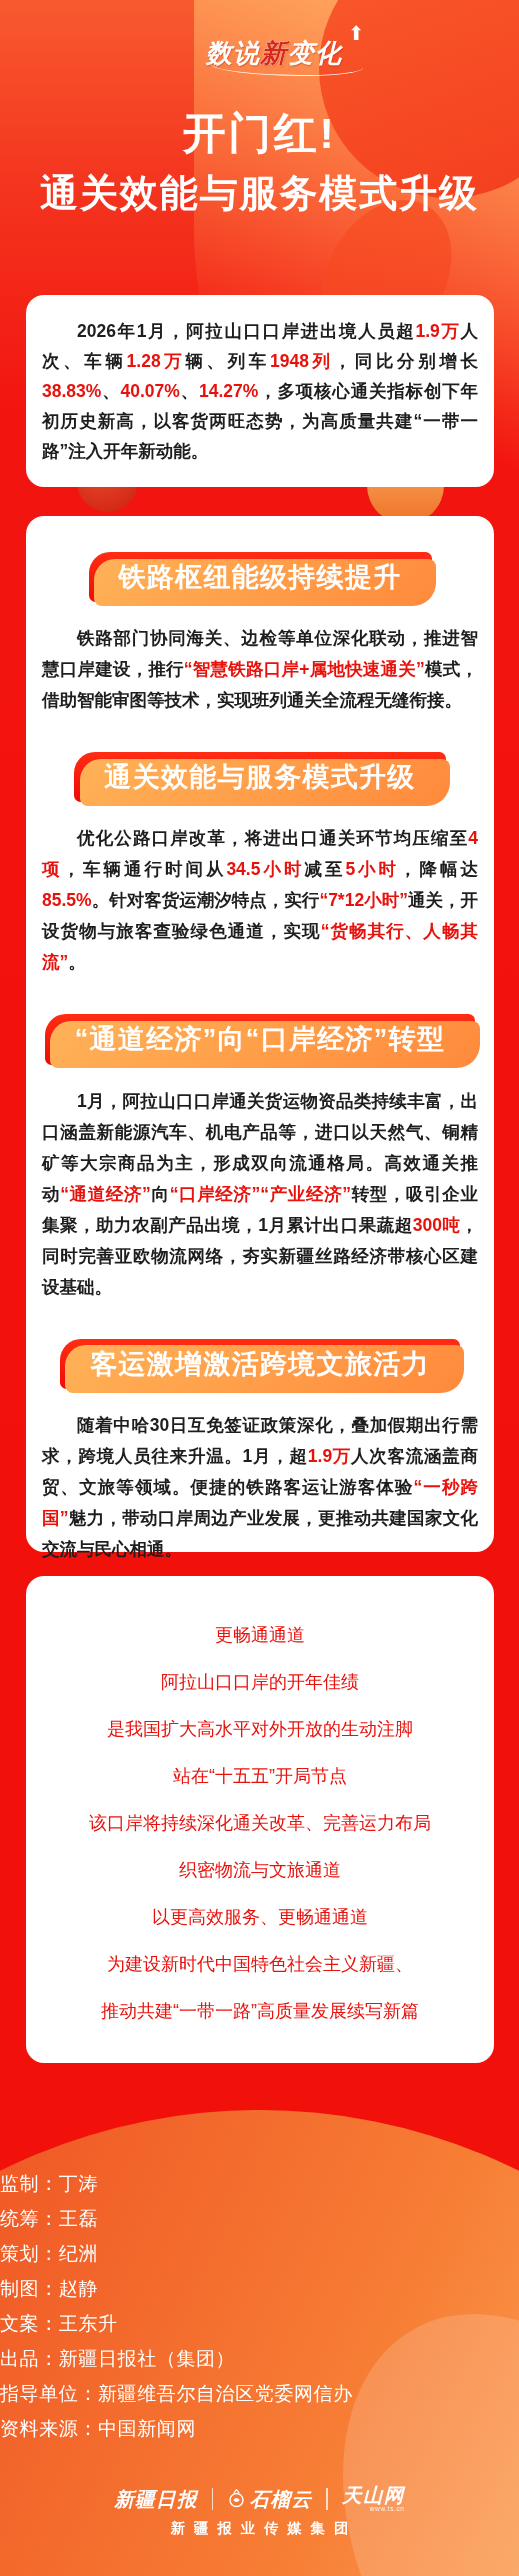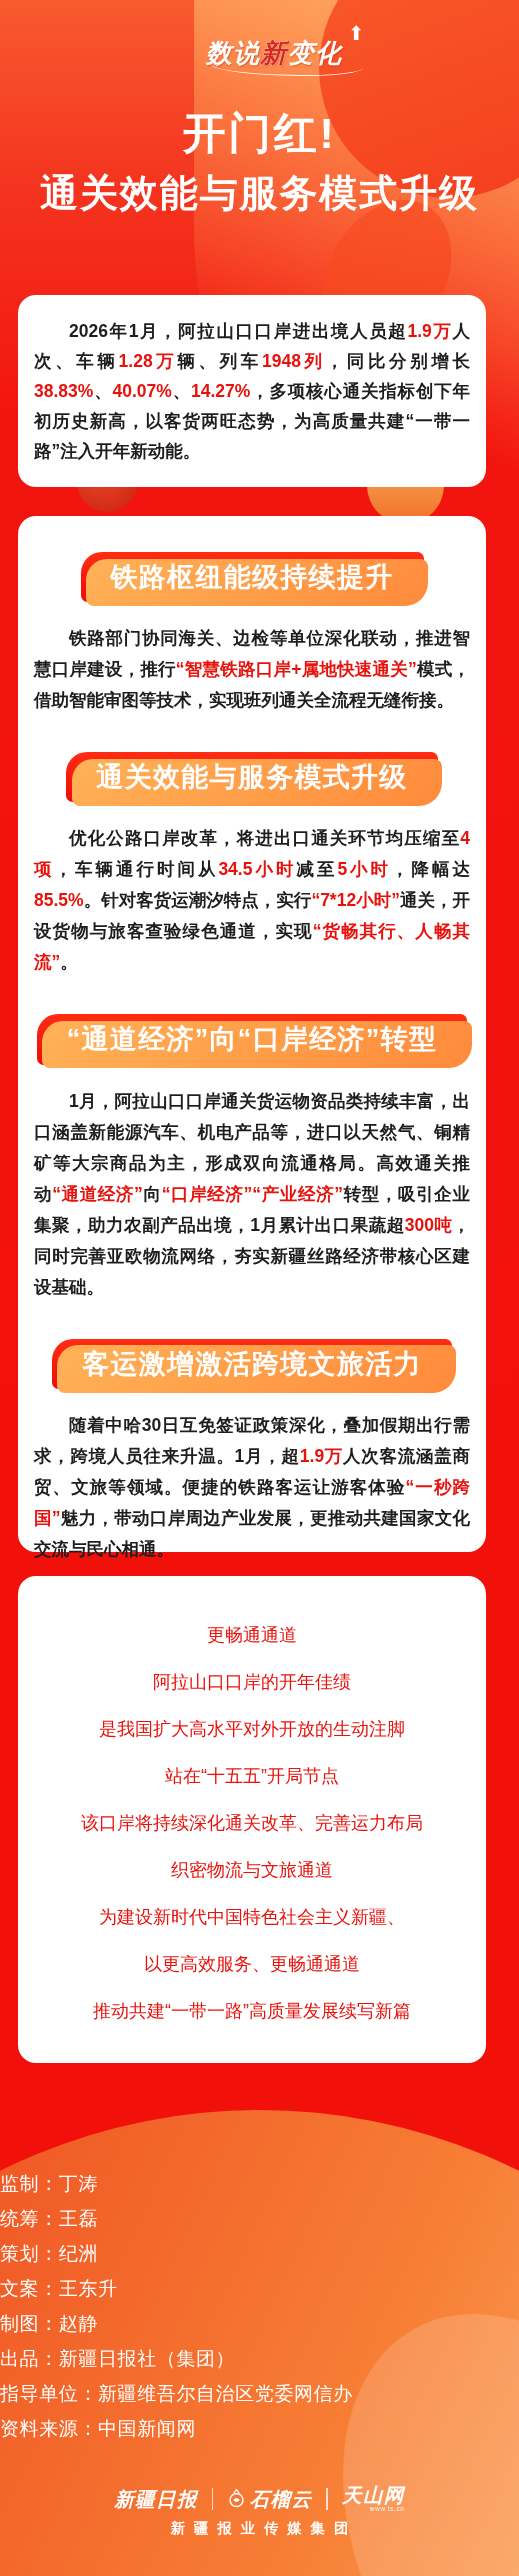--- a/index.html
+++ b/index.html
@@ -30,21 +30,21 @@
     text-shadow:0.6px 1.3px 1.3px rgba(170,30,10,.45);}
   .brand .hl{color:#d8281c;text-shadow:0 0 1.3px #fff,0 0 0.6px #fff,0.6px 1.3px 1.3px rgba(170,30,10,.35);}
   .brand-arrow{position:absolute;right:-5.2px;top:-14.3px;font-size:19.5px;font-style:normal;color:#fff;}
   .brand-inner::after{content:"";position:absolute;left:5.2px;right:-3.9px;bottom:0;height:17px;
     border-bottom:1.9px solid rgba(255,255,255,.95);border-radius:0 0 50% 90%/0 0 11.7px 17px;}
   .title1{position:absolute;top:105px;left:0;width:100%;text-align:center;z-index:3;
     color:#fff;font-size:43px;font-weight:800;letter-spacing:2.6px;}
   .title2{position:absolute;top:168px;left:0;width:100%;text-align:center;z-index:3;
     color:#fff;font-size:38px;font-weight:800;letter-spacing:1.9px;white-space:nowrap;}
   
-  .card{position:absolute;left:18px;width:468px;background:#ffffff;border-radius:18px;z-index:3;box-sizing:border-box;}
+  .card{position:absolute;left:26px;width:468px;background:#ffffff;border-radius:18px;z-index:3;box-sizing:border-box;}
   .card.intro{top:295px;height:192px;padding:21.4px 0 0 0;}
   .card.main{top:516px;height:1036px;padding:36px 0 0 0;}
   .card.poem{top:1576px;height:487px;padding:36px 0 0 0;}
   .para{margin:21px 16px 0 16px;font-size:17.5px;line-height:31px;color:#1e1e1e;
     text-align:justify;text-indent:2em;font-weight:600;}
   .card.intro .para{margin-top:0;line-height:30px;}
   .hl{color:#e8120d;}
   
   .ribbon-wrap{text-align:center;margin-top:36px;}
   .ribbon-wrap.first{margin-top:0;}
@@ -129,32 +129,32 @@
   </div>
 
   <div class="card poem">
     <div class="poem-lines">
         <div class="line">更畅通通道</div>
         <div class="line">阿拉山口口岸的开年佳绩</div>
         <div class="line">是我国扩大高水平对外开放的生动注脚</div>
         <div class="line">站在“十五五”开局节点</div>
         <div class="line">该口岸将持续深化通关改革、完善运力布局</div>
         <div class="line">织密物流与文旅通道</div>
+        <div class="line">以更高效服务、更畅通通道</div>
         <div class="line">为建设新时代中国特色社会主义新疆、</div>
-        <div class="line">以更高效服务、更畅通通道</div>
         <div class="line">推动共建“一带一路”高质量发展续写新篇</div>
       </div>
   </div>
 
   <div class="credits">
       <div class="line">监制：丁涛</div>
       <div class="line">统筹：王磊</div>
       <div class="line">策划：纪洲</div>
+      <div class="line">制图：赵静</div>
       <div class="line">文案：王东升</div>
-      <div class="line">制图：赵静</div>
       <div class="line">出品：新疆日报社（集团）</div>
       <div class="line">指导单位：新疆维吾尔自治区党委网信办</div>
       <div class="line">资料来源：中国新闻网</div>
     </div>
 
   <div class="footer">
     <div class="logo-row">
       <span class="flogo">新疆日报</span>
       <span class="divider"></span>
       <span class="flogo">

